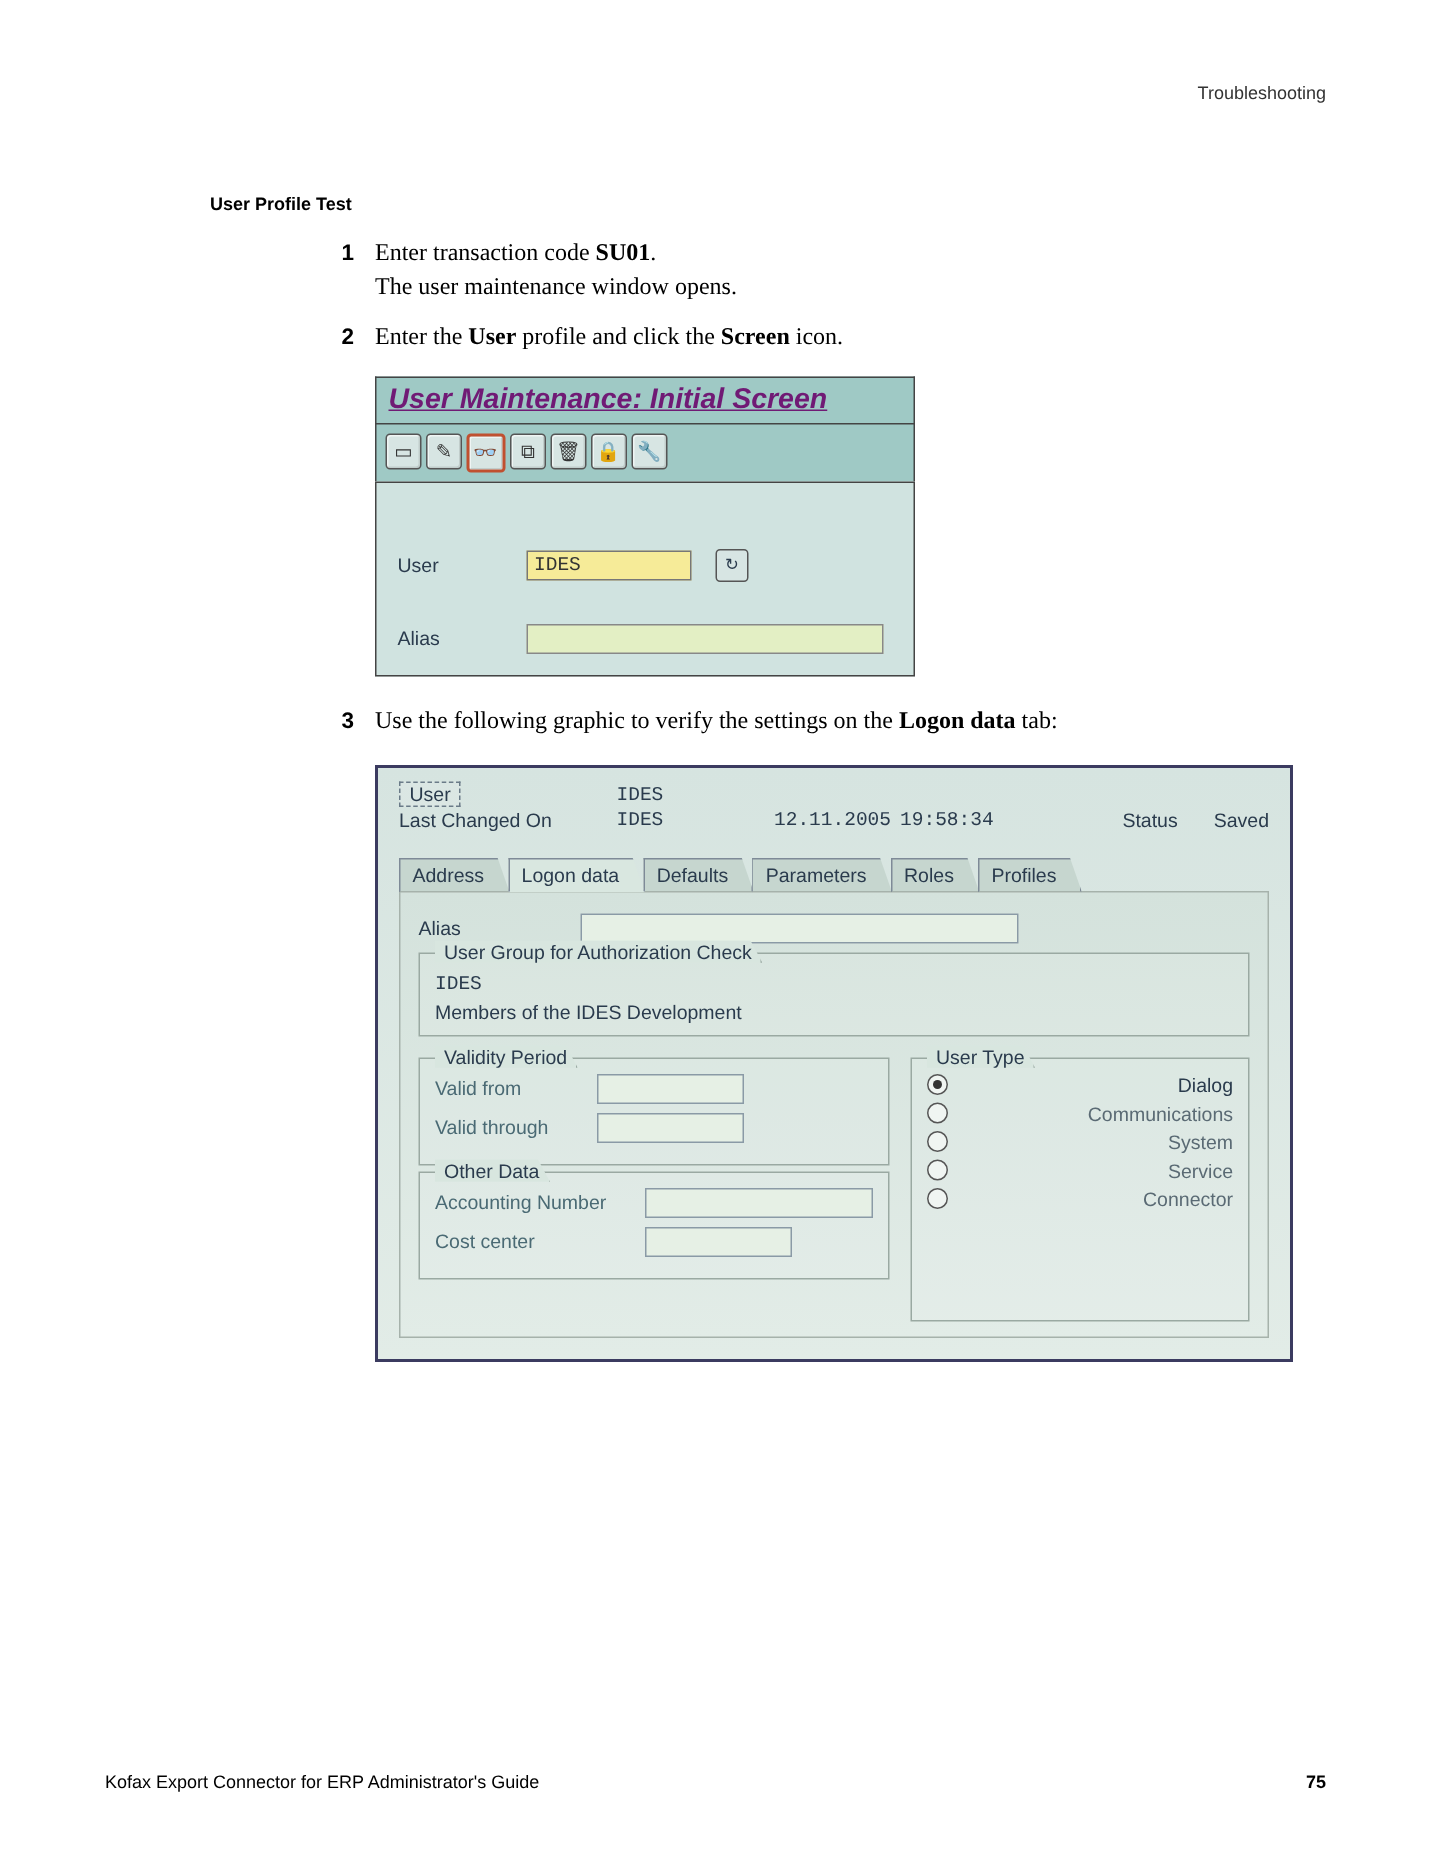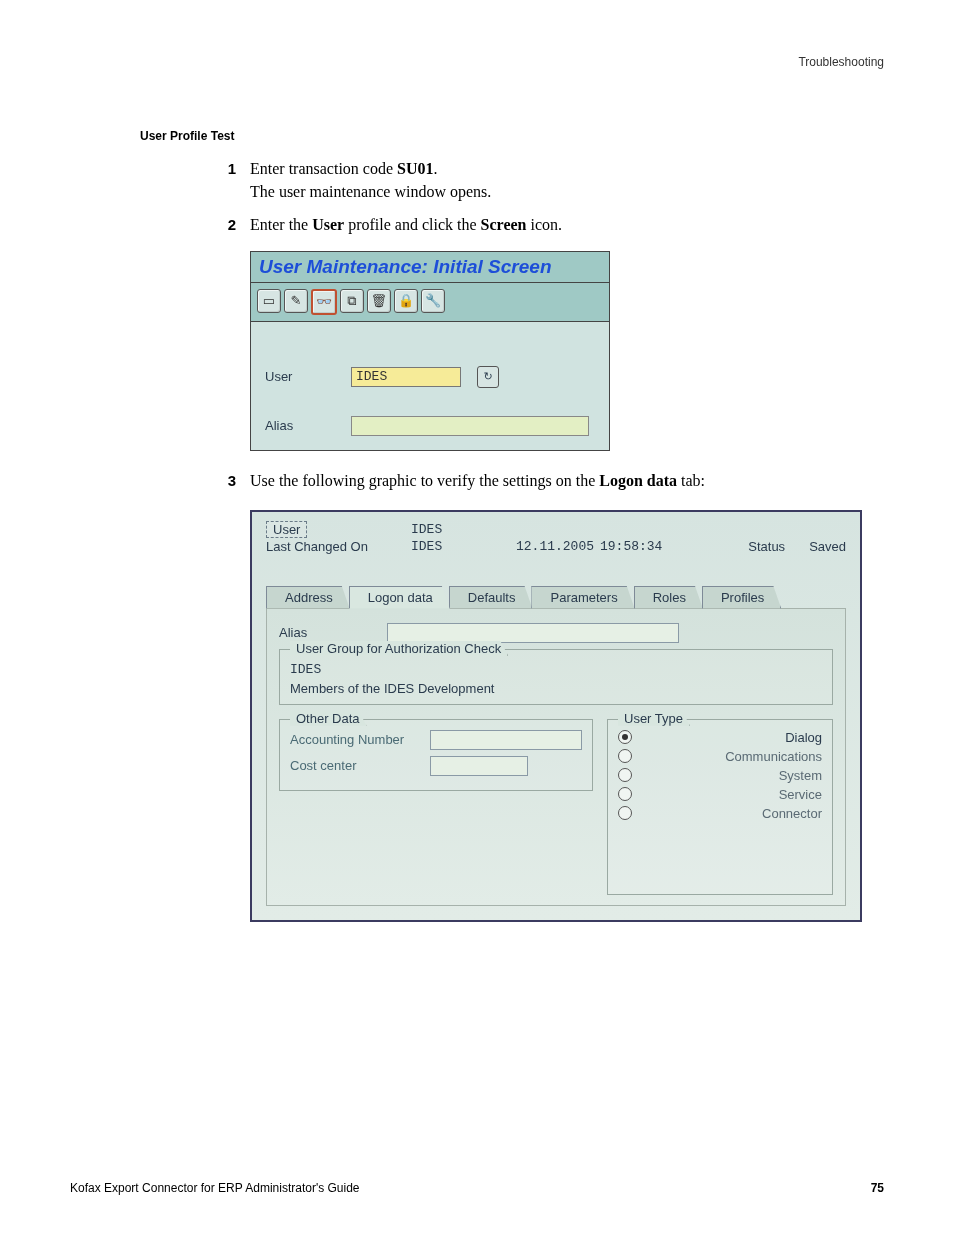--- a/index.html
+++ b/index.html
@@ -63,21 +63,22 @@
     font-family: Arial, sans-serif;
   }
   .sap1-title {
     background: #9fc9c5;
     border: 1px solid #444;
     border-bottom: none;
     padding: 4px 8px;
     font-size: 19px;
     font-weight: bold;
     font-style: italic;
-    color: #1d4ed8;
+    color: #701a75;
+    text-decoration: underline;
   }
   .sap1-toolbar {
     background: #9fc9c5;
     border: 1px solid #444;
     border-bottom: none;
     padding: 6px 6px;
     display: flex;
     gap: 3px;
   }
   .tb-btn {
@@ -166,29 +167,28 @@
   .sap2 .spacer { flex: 1; }
   .sap2 .status-lab { margin-right: 24px; }
 
   .tabstrip {
     display: flex;
     gap: 0;
     margin-top: 18px;
     padding: 0 14px;
   }
   .tab {
-    padding: 3px 16px 3px 18px;
+    padding: 3px 16px 3px 8px;
     border: 1px solid #7e8a97;
     border-bottom: 1px solid #a6b2ab;
     background: #c6d6cf;
     font-size: 13px;
     position: relative;
     margin-right: -1px;
     clip-path: polygon(0% 0%, calc(100% - 8px) 0%, 100% 100%, 0% 100%);
-    margin-top: 14px;
   }
   .tab.active {
     background: #d9e7e0;
     font-weight: normal;
     border-bottom-color: #d9e7e0;
     z-index: 2;
   }
   .tabcontent {
     border: 1px solid #a6b2ab;
     margin: -1px 14px 0 14px;
@@ -394,20 +394,31 @@
           </div>
 
           <div class="groupbox">
             <span class="legend">User Group for Authorization Check</span>
             <div class="val-mono" style="margin:6px 0 4px 0;">IDES</div>
             <div>Members of the IDES Development</div>
           </div>
 
           <div class="twocol">
             <div class="col">
+              <div class="groupbox">
+                <span class="legend">Validity Period</span>
+                <div class="fieldline" style="margin-top:4px;">
+                  <span class="flab" style="color:#4a6a74;">Valid from</span>
+                  <div class="smallinput"></div>
+                </div>
+                <div class="fieldline">
+                  <span class="flab" style="color:#4a6a74;">Valid through</span>
+                  <div class="smallinput"></div>
+                </div>
+              </div>
 
               <div class="groupbox">
                 <span class="legend">Other Data</span>
                 <div class="fieldline" style="margin-top:4px;">
                   <span class="flab" style="width:140px;color:#4a6a74;">Accounting Number</span>
                   <div class="medinput"></div>
                 </div>
                 <div class="fieldline">
                   <span class="flab" style="width:140px;color:#4a6a74;">Cost center</span>
                   <div class="smallinput"></div>

